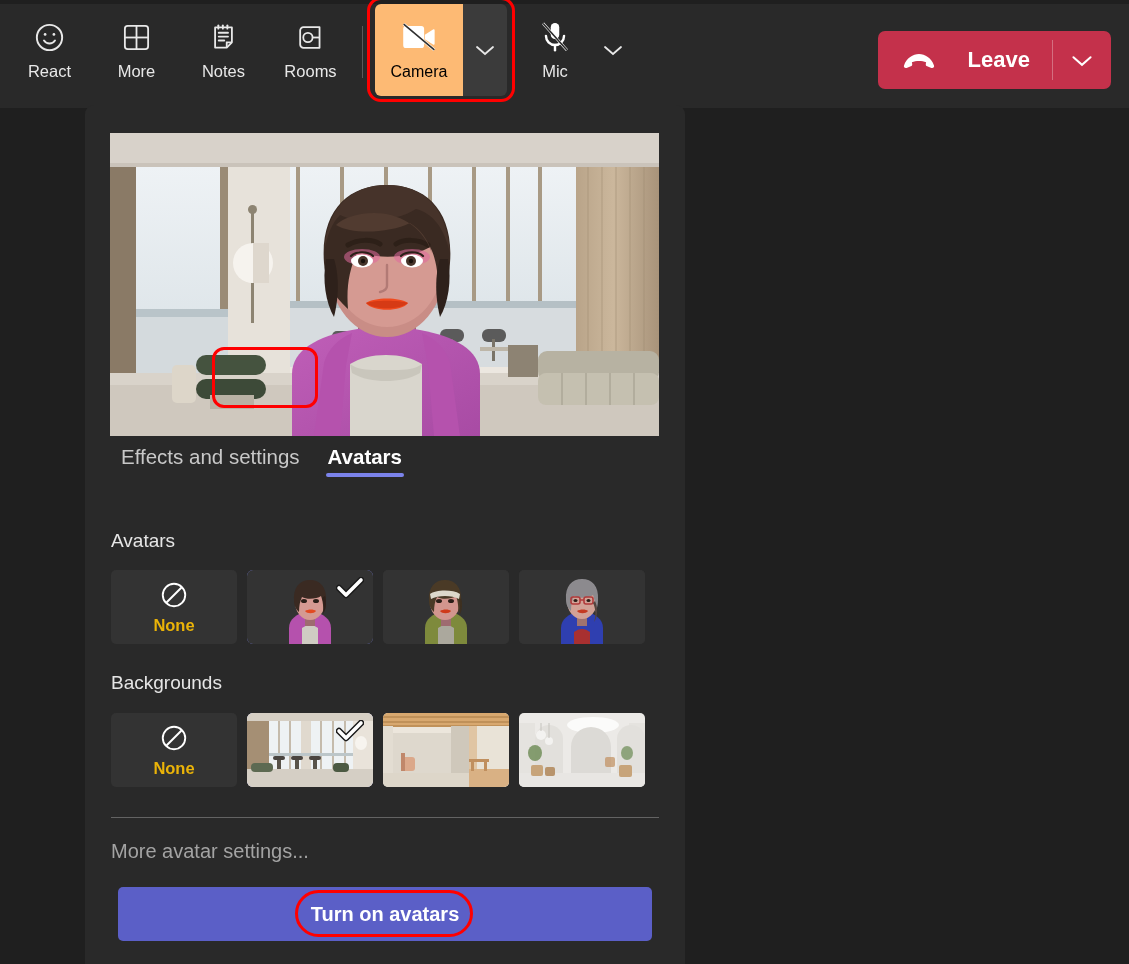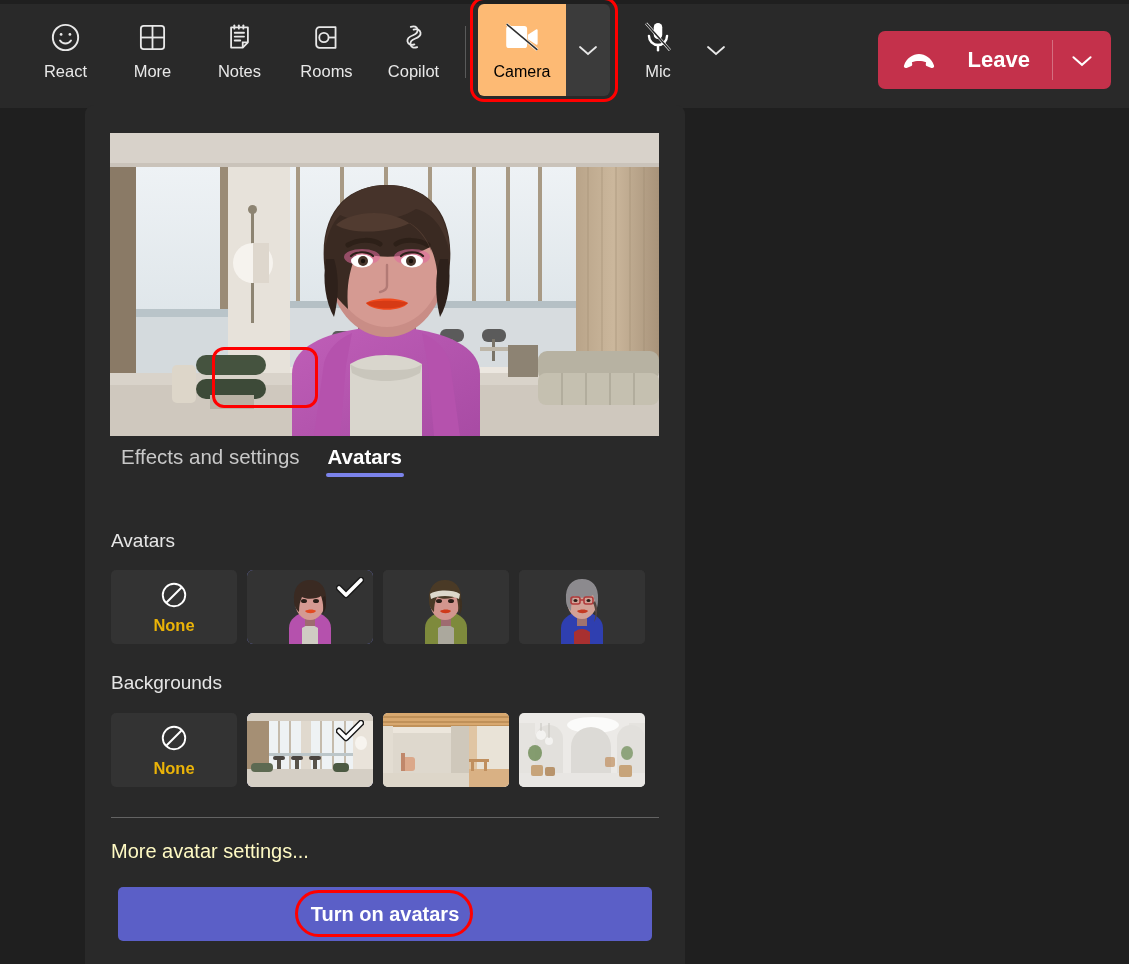--- a/index.html
+++ b/index.html
@@ -10,21 +10,21 @@
     overflow: hidden;
   }
   #root { position: relative; width: 1129px; height: 964px; background: #1f1f1f; }
 
   
   .toolbar {
     position: absolute; left: 0; top: 4px; width: 1129px; height: 104px;
     background: #292929;
     display: flex; align-items: flex-start;
   }
-  .tb-left { display: flex; align-items: flex-start; padding-left: 22px; }
+  .tb-left { display: flex; align-items: flex-start; padding-left: 6px; }
   .tb-btn {
     width: 87px; height: 92px;
     display: flex; flex-direction: column; align-items: center; justify-content: flex-start;
     padding-top: 16px; gap: 9px; cursor: pointer; border-radius: 6px;
   }
   .tb-btn .ico { height: 34px; display: flex; align-items: center; justify-content: center; }
   .tb-btn .lab { font-size: 16.5px; color: #e8e8e8; line-height: 1; }
 
   .tb-divider { width: 1px; height: 52px; background: #5a5a5a; margin: 22px 10px 0 8px; }
 
@@ -84,21 +84,21 @@
   .tile {
     width: 126px; height: 74px; background: #333333; border-radius: 5px;
     position: relative; cursor: pointer; overflow: hidden;
     display: flex; flex-direction: column; align-items: center; justify-content: center; gap: 6px;
   }
   .tile.sel { outline: 2.5px solid #7b83eb; outline-offset: -2px; border-radius: 6px; }
   .tile .none-lab { font-size: 16.5px; font-weight: bold; color: #eab308; }
   .check { position: absolute; right: 9px; top: 7px; }
 
   .divider-line { position: absolute; left: 26px; width: 548px; height: 1px; background: #8a8a8a; opacity: .6; }
-  .more-link { position: absolute; left: 26px; font-size: 20px; color: #fef9c3; cursor: pointer; }
+  .more-link { position: absolute; left: 26px; font-size: 20px; color: #a3a3a3; cursor: pointer; }
 
   .turn-btn {
     position: absolute; left: 33px; width: 534px; height: 54px;
     background: #5b5fc7; border-radius: 5px; color: #fff;
     font-size: 20px; font-weight: bold; display: flex; align-items: center; justify-content: center;
     cursor: pointer; border: none;
   }
   .hl-turn {
     position: absolute; left: 295px; top: 890px; width: 178px; height: 47px;
     border: 3.5px solid #ff0000; border-radius: 24px; pointer-events: none;
@@ -156,29 +156,20 @@
         <span class="ico">
           <svg width="31" height="31" viewBox="0 0 24 24" fill="none" stroke="#e8e8e8" stroke-width="1.4">
             <path d="M4 6.6a2.6 2.6 0 0 1 2.6-2.6H19v16H6.6A2.6 2.6 0 0 1 4 17.4z" stroke-linejoin="round"></path>
             <circle cx="10" cy="12" r="3.6"></circle>
             <path d="M13.6 12H19"></path>
           </svg>
         </span>
         <span class="lab">Rooms</span>
       </div>
 
-      <div class="tb-btn">
-        <span class="ico">
-          <svg width="32" height="32" viewBox="0 0 24 24" fill="none" stroke="#e8e8e8" stroke-width="1.35">
-            <path d="M9.6 4.4c2.6-1 4.6 0 5 1.9.5 2.3-1.2 3.6-3.3 4.4-2.6 1-4.6 2.3-4.2 4.6.4 2.1 2.6 3.2 5.2 2.2" stroke-linecap="round"></path>
-            <path d="M14.4 19.6c-2.6 1-4.6 0-5-1.9-.5-2.3 1.2-3.6 3.3-4.4 2.6-1 4.6-2.3 4.2-4.6-.4-2.1-2.6-3.2-5.2-2.2" stroke-linecap="round"></path>
-          </svg>
-        </span>
-        <span class="lab">Copilot</span>
-      </div>
 
 
       <div class="tb-divider"></div>
 
       <div class="camera-wrap">
         <div class="camera-main">
           <span class="ico">
             <svg width="38" height="34" viewBox="0 0 26 22">
               <path d="M2.2 5.4a2 2 0 0 1 2-2h10.3a2 2 0 0 1 2 2v11.2a2 2 0 0 1-2 2H4.2a2 2 0 0 1-2-2z" fill="#ffffff"></path>
               <path d="M17 9.4l5.6-3.6a.7.7 0 0 1 1.1.6v9.2a.7.7 0 0 1-1.1.6L17 12.6z" fill="#ffffff"></path>

